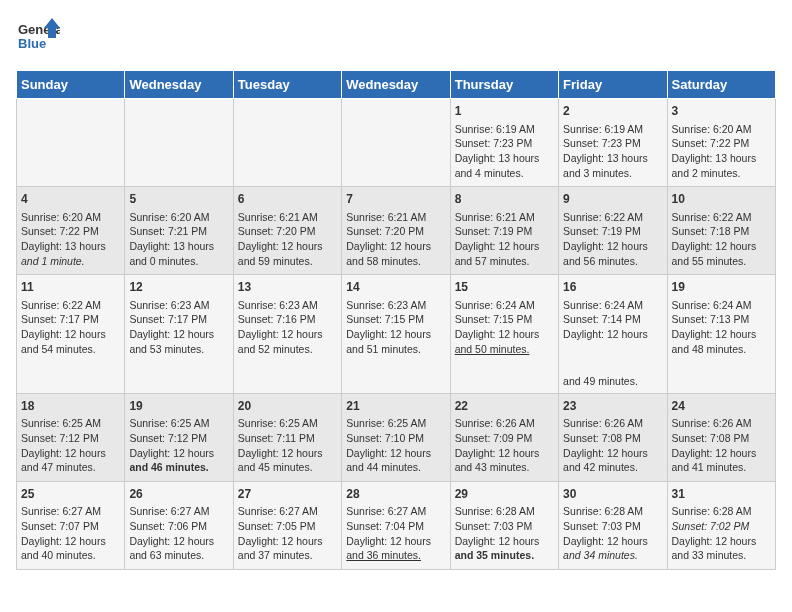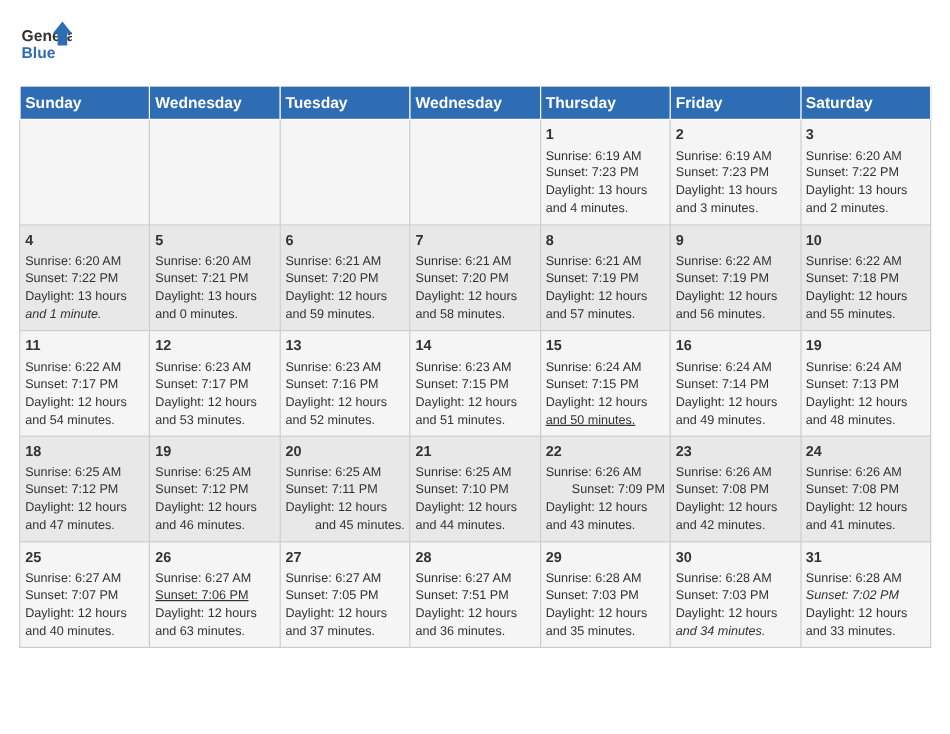--- a/index.html
+++ b/index.html
@@ -221,21 +221,21 @@
           <span style="display: block;">Sunrise: 6:24 AM</span>
           <span style="display: block;">Sunset: 7:15 PM</span>
           <span style="display: block;">Daylight: 12 hours</span>
           <span style="display: block; text-decoration: underline;">and 50 minutes.</span>
         </td>
         <td>
           <span class="day-number">16</span>
           <span style="display: block;">Sunrise: 6:24 AM</span>
           <span style="display: block;">Sunset: 7:14 PM</span>
           <span style="display: block;">Daylight: 12 hours</span>
-          <span style="display: block;">and 49 minutes.</span>
+          <span style="display: block; margin-top: 32px;">and 49 minutes.</span>
         </td>
         <td>
           <span class="day-number">19</span>
           <span style="display: block;">Sunrise: 6:24 AM</span>
           <span style="display: block;">Sunset: 7:13 PM</span>
           <span style="display: block;">Daylight: 12 hours</span>
           <span style="display: block;">and 48 minutes.</span>
         </td>
       </tr>
       <tr>
@@ -244,40 +244,40 @@
           <span style="display: block;">Sunrise: 6:25 AM</span>
           <span style="display: block;">Sunset: 7:12 PM</span>
           <span style="display: block;">Daylight: 12 hours</span>
           <span style="display: block;">and 47 minutes.</span>
         </td>
         <td>
           <span class="day-number">19</span>
           <span style="display: block;">Sunrise: 6:25 AM</span>
           <span style="display: block;">Sunset: 7:12 PM</span>
           <span style="display: block;">Daylight: 12 hours</span>
-          <span style="display: block;">and 46 minutes.</span>
+          <span style="display: block; font-weight: bold;">and 46 minutes.</span>
         </td>
         <td>
           <span class="day-number">20</span>
           <span style="display: block;">Sunrise: 6:25 AM</span>
           <span style="display: block;">Sunset: 7:11 PM</span>
           <span style="display: block;">Daylight: 12 hours</span>
-          <span style="display: block; text-align: right;">and 45 minutes.</span>
+          <span style="display: block;">and 45 minutes.</span>
         </td>
         <td>
           <span class="day-number">21</span>
           <span style="display: block;">Sunrise: 6:25 AM</span>
           <span style="display: block;">Sunset: 7:10 PM</span>
           <span style="display: block;">Daylight: 12 hours</span>
           <span style="display: block;">and 44 minutes.</span>
         </td>
         <td>
           <span class="day-number">22</span>
           <span style="display: block;">Sunrise: 6:26 AM</span>
-          <span style="display: block; text-align: right;">Sunset: 7:09 PM</span>
+          <span style="display: block;">Sunset: 7:09 PM</span>
           <span style="display: block;">Daylight: 12 hours</span>
           <span style="display: block;">and 43 minutes.</span>
         </td>
         <td>
           <span class="day-number">23</span>
           <span style="display: block;">Sunrise: 6:26 AM</span>
           <span style="display: block;">Sunset: 7:08 PM</span>
           <span style="display: block;">Daylight: 12 hours</span>
           <span style="display: block;">and 42 minutes.</span>
         </td>
@@ -293,44 +293,44 @@
         <td>
           <span class="day-number">25</span>
           <span style="display: block;">Sunrise: 6:27 AM</span>
           <span style="display: block;">Sunset: 7:07 PM</span>
           <span style="display: block;">Daylight: 12 hours</span>
           <span style="display: block;">and 40 minutes.</span>
         </td>
         <td>
           <span class="day-number">26</span>
           <span style="display: block;">Sunrise: 6:27 AM</span>
-          <span style="display: block; text-decoration: underline;">Sunset: 7:06 PM</span>
+          <span style="display: block;">Sunset: 7:06 PM</span>
           <span style="display: block;">Daylight: 12 hours</span>
           <span style="display: block;">and 63 minutes.</span>
         </td>
         <td>
           <span class="day-number">27</span>
           <span style="display: block;">Sunrise: 6:27 AM</span>
           <span style="display: block;">Sunset: 7:05 PM</span>
           <span style="display: block;">Daylight: 12 hours</span>
           <span style="display: block;">and 37 minutes.</span>
         </td>
         <td>
           <span class="day-number">28</span>
           <span style="display: block;">Sunrise: 6:27 AM</span>
-          <span style="display: block;">Sunset: 7:51 PM</span>
-          <span style="display: block;">Daylight: 12 hours</span>
-          <span style="display: block;">and 36 minutes.</span>
+          <span style="display: block;">Sunset: 7:04 PM</span>
+          <span style="display: block;">Daylight: 12 hours</span>
+          <span style="display: block; text-decoration: underline;">and 36 minutes.</span>
         </td>
         <td>
           <span class="day-number">29</span>
           <span style="display: block;">Sunrise: 6:28 AM</span>
           <span style="display: block;">Sunset: 7:03 PM</span>
           <span style="display: block;">Daylight: 12 hours</span>
-          <span style="display: block;">and 35 minutes.</span>
+          <span style="display: block; font-weight: bold;">and 35 minutes.</span>
         </td>
         <td>
           <span class="day-number">30</span>
           <span style="display: block;">Sunrise: 6:28 AM</span>
           <span style="display: block;">Sunset: 7:03 PM</span>
           <span style="display: block;">Daylight: 12 hours</span>
           <span style="display: block; font-style: italic;">and 34 minutes.</span>
         </td>
         <td>
           <span class="day-number">31</span>

